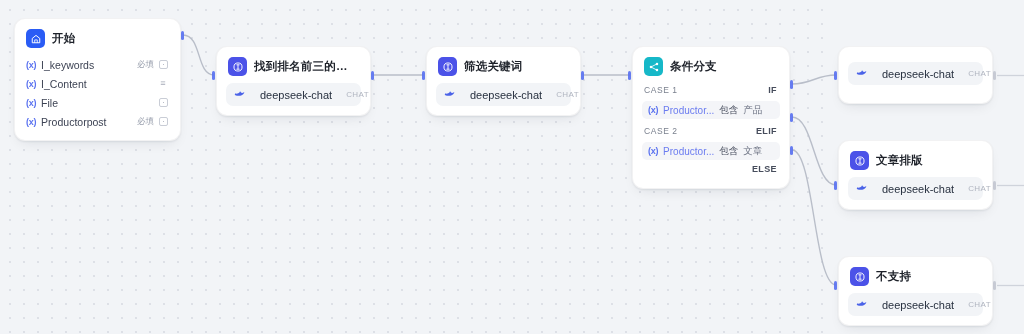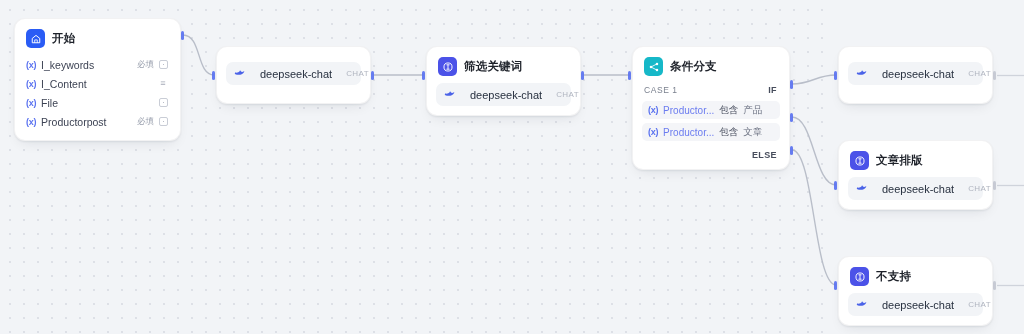--- a/index.html
+++ b/index.html
@@ -82,21 +82,21 @@
   .case-op { font-size: 9px; font-weight: bold; color: #474d5c; letter-spacing: 0.4px; }
   .case-cond {
     margin: 3px 0 4px 0;
     background: #f4f5f8; border-radius: 5px;
     height: 18px; display: flex; align-items: center; gap: 5px;
     padding: 0 6px;
   }
   .cond-var { font-size: 10px; color: #6b7cf0; white-space: nowrap; max-width: 68px; overflow: hidden; text-overflow: ellipsis; }
   .cond-op { font-size: 9.5px; color: #4a5060; white-space: nowrap; }
   .cond-val { font-size: 9.5px; color: #6a7080; white-space: nowrap; }
-  .case-else { display: flex; justify-content: flex-end; height: 15px; align-items: flex-end; padding-right: 3px; }
+  .case-else { display: flex; justify-content: flex-end; height: 15px; align-items: flex-start; padding-right: 3px; }
 
   .handle {
     position: absolute;
     width: 3px; height: 9px;
     background: #5a72f0; border-radius: 1.5px;
     opacity: 0.92;
   }
   .handle.ghost { background: #b9bec9; opacity: 0.75; }
 </style>
 </head>
@@ -147,20 +147,30 @@
         </div>
         <div class="var-row">
           <span class="var-x">(x)</span>
           <span class="var-name">Productorpost</span>
           <span class="var-req">必填</span>
           <span class="var-type">·</span>
         </div>
       </div>
     </div>
     <div class="node" style="left: 216px; top: 46px; width: 155px; min-height: 58px;">
+      <div class="node-head">
+        <span class="node-ico" style="background: rgb(75, 82, 232);">
+          <svg width="12" height="12" viewBox="0 0 16 16" fill="none">
+            <circle cx="8" cy="8" r="5.4" stroke="#ffffff" stroke-width="1.25"></circle>
+            <path d="M8 5.1v5.8" stroke="#ffffff" stroke-width="1.25" stroke-linecap="round"></path>
+            <path d="M6.3 5.1h3.4M6.3 10.9h3.4" stroke="#ffffff" stroke-width="1.1" stroke-linecap="round"></path>
+          </svg>
+        </span>
+        <span class="node-title">找到排名前三的链接</span>
+      </div>
       <div class="model-row">
         <span style="display: flex;">
           <svg width="12" height="11" viewBox="0 0 18 14" fill="none">
             <path d="M1.2 7.6c2.6 1.1 5.3 1.6 8 1.2 2.1-.3 3.8-1.3 5.2-2.9.5-.6.9-1.3 1.2-2.1-1.4.6-2.6.8-3.7.6-1.3-.3-2.2-1-2.8-2.2-.4 1.5-1.3 2.5-2.7 3.1-1.4.6-3 .7-4.8.3l-.4 2Z" fill="#4b63e8"></path>
             <circle cx="12.1" cy="4.1" r=".75" fill="#ffffff"></circle>
           </svg>
         </span>
         <span class="model-name">deepseek-chat</span>
         <span class="model-tag">CHAT</span>
       </div>
@@ -202,20 +212,24 @@
       <div class="case-list">
         <div class="case-hdr">
           <span class="case-label">CASE 1</span>
           <span class="case-op">IF</span>
         </div>
         <div class="case-cond">
           <span class="var-x">(x)</span>
           <span class="cond-var">Productor...</span>
           <span class="cond-op">包含</span>
           <span class="cond-val">产品</span>
+        </div>
+        <div class="case-hdr">
+          <span class="case-label">CASE 2</span>
+          <span class="case-op">ELIF</span>
         </div>
         <div class="case-cond">
           <span class="var-x">(x)</span>
           <span class="cond-var">Productor...</span>
           <span class="cond-op">包含</span>
           <span class="cond-val">文章</span>
         </div>
         <div class="case-else">
           <span class="case-op">ELSE</span>
         </div>

